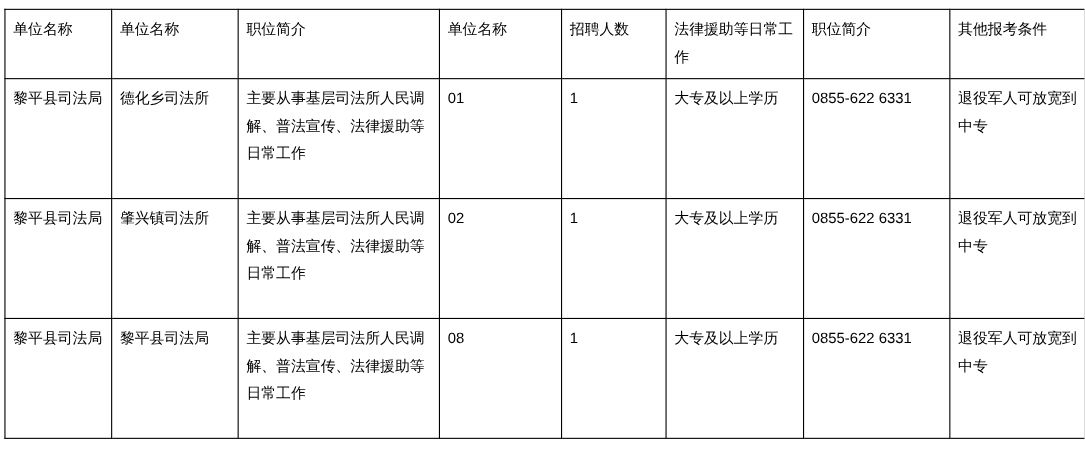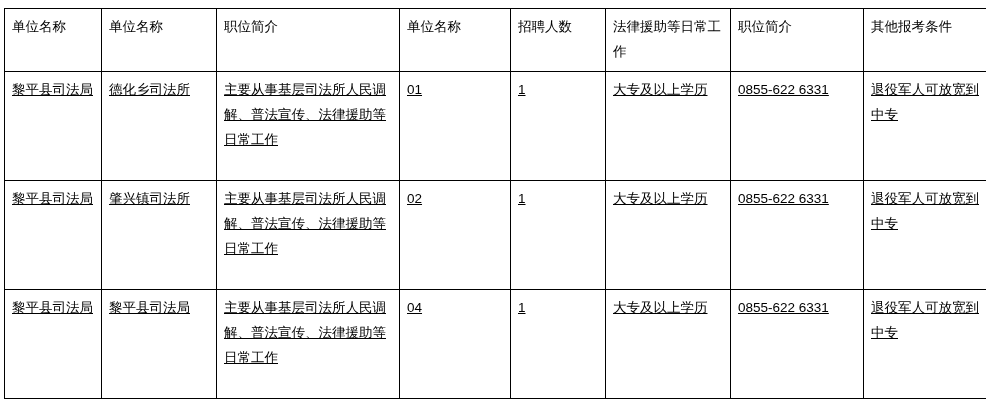--- a/index.html
+++ b/index.html
@@ -41,21 +41,20 @@
   .col-unit      { width: 82px; }
   .col-position  { width: 100px; }
   .col-brief     { width: 168px; }
   .col-code      { width: 96px; }
   .col-count     { width: 80px; }
   .col-edu       { width: 110px; }
   .col-phone     { width: 118px; }
   .col-other     { width: 108px; }
   .row-body td {
     height: 96px;
-    text-decoration: underline;
   }
 </style>
 </head>
 <body>
 
 <div class="page">
   <table class="job-table">
     <thead>
       <tr>
         <td class="col-unit">单位名称</td>
@@ -89,21 +88,21 @@
         <td class="col-count">1</td>
         <td class="col-edu">大专及以上学历</td>
         <td class="col-phone">0855-622 6331</td>
         <td class="col-other">退役军人可放宽到中专</td>
 
       </tr>
       <tr class="row-body">
         <td class="col-unit">黎平县司法局</td>
         <td class="col-position">黎平县司法局</td>
         <td class="col-brief">主要从事基层司法所人民调解、普法宣传、法律援助等日常工作</td>
-        <td class="col-code">04</td>
+        <td class="col-code">08</td>
         <td class="col-count">1</td>
         <td class="col-edu">大专及以上学历</td>
         <td class="col-phone">0855-622 6331</td>
         <td class="col-other">退役军人可放宽到中专</td>
 
       </tr>
     </tbody>
   </table>
 </div>
 

